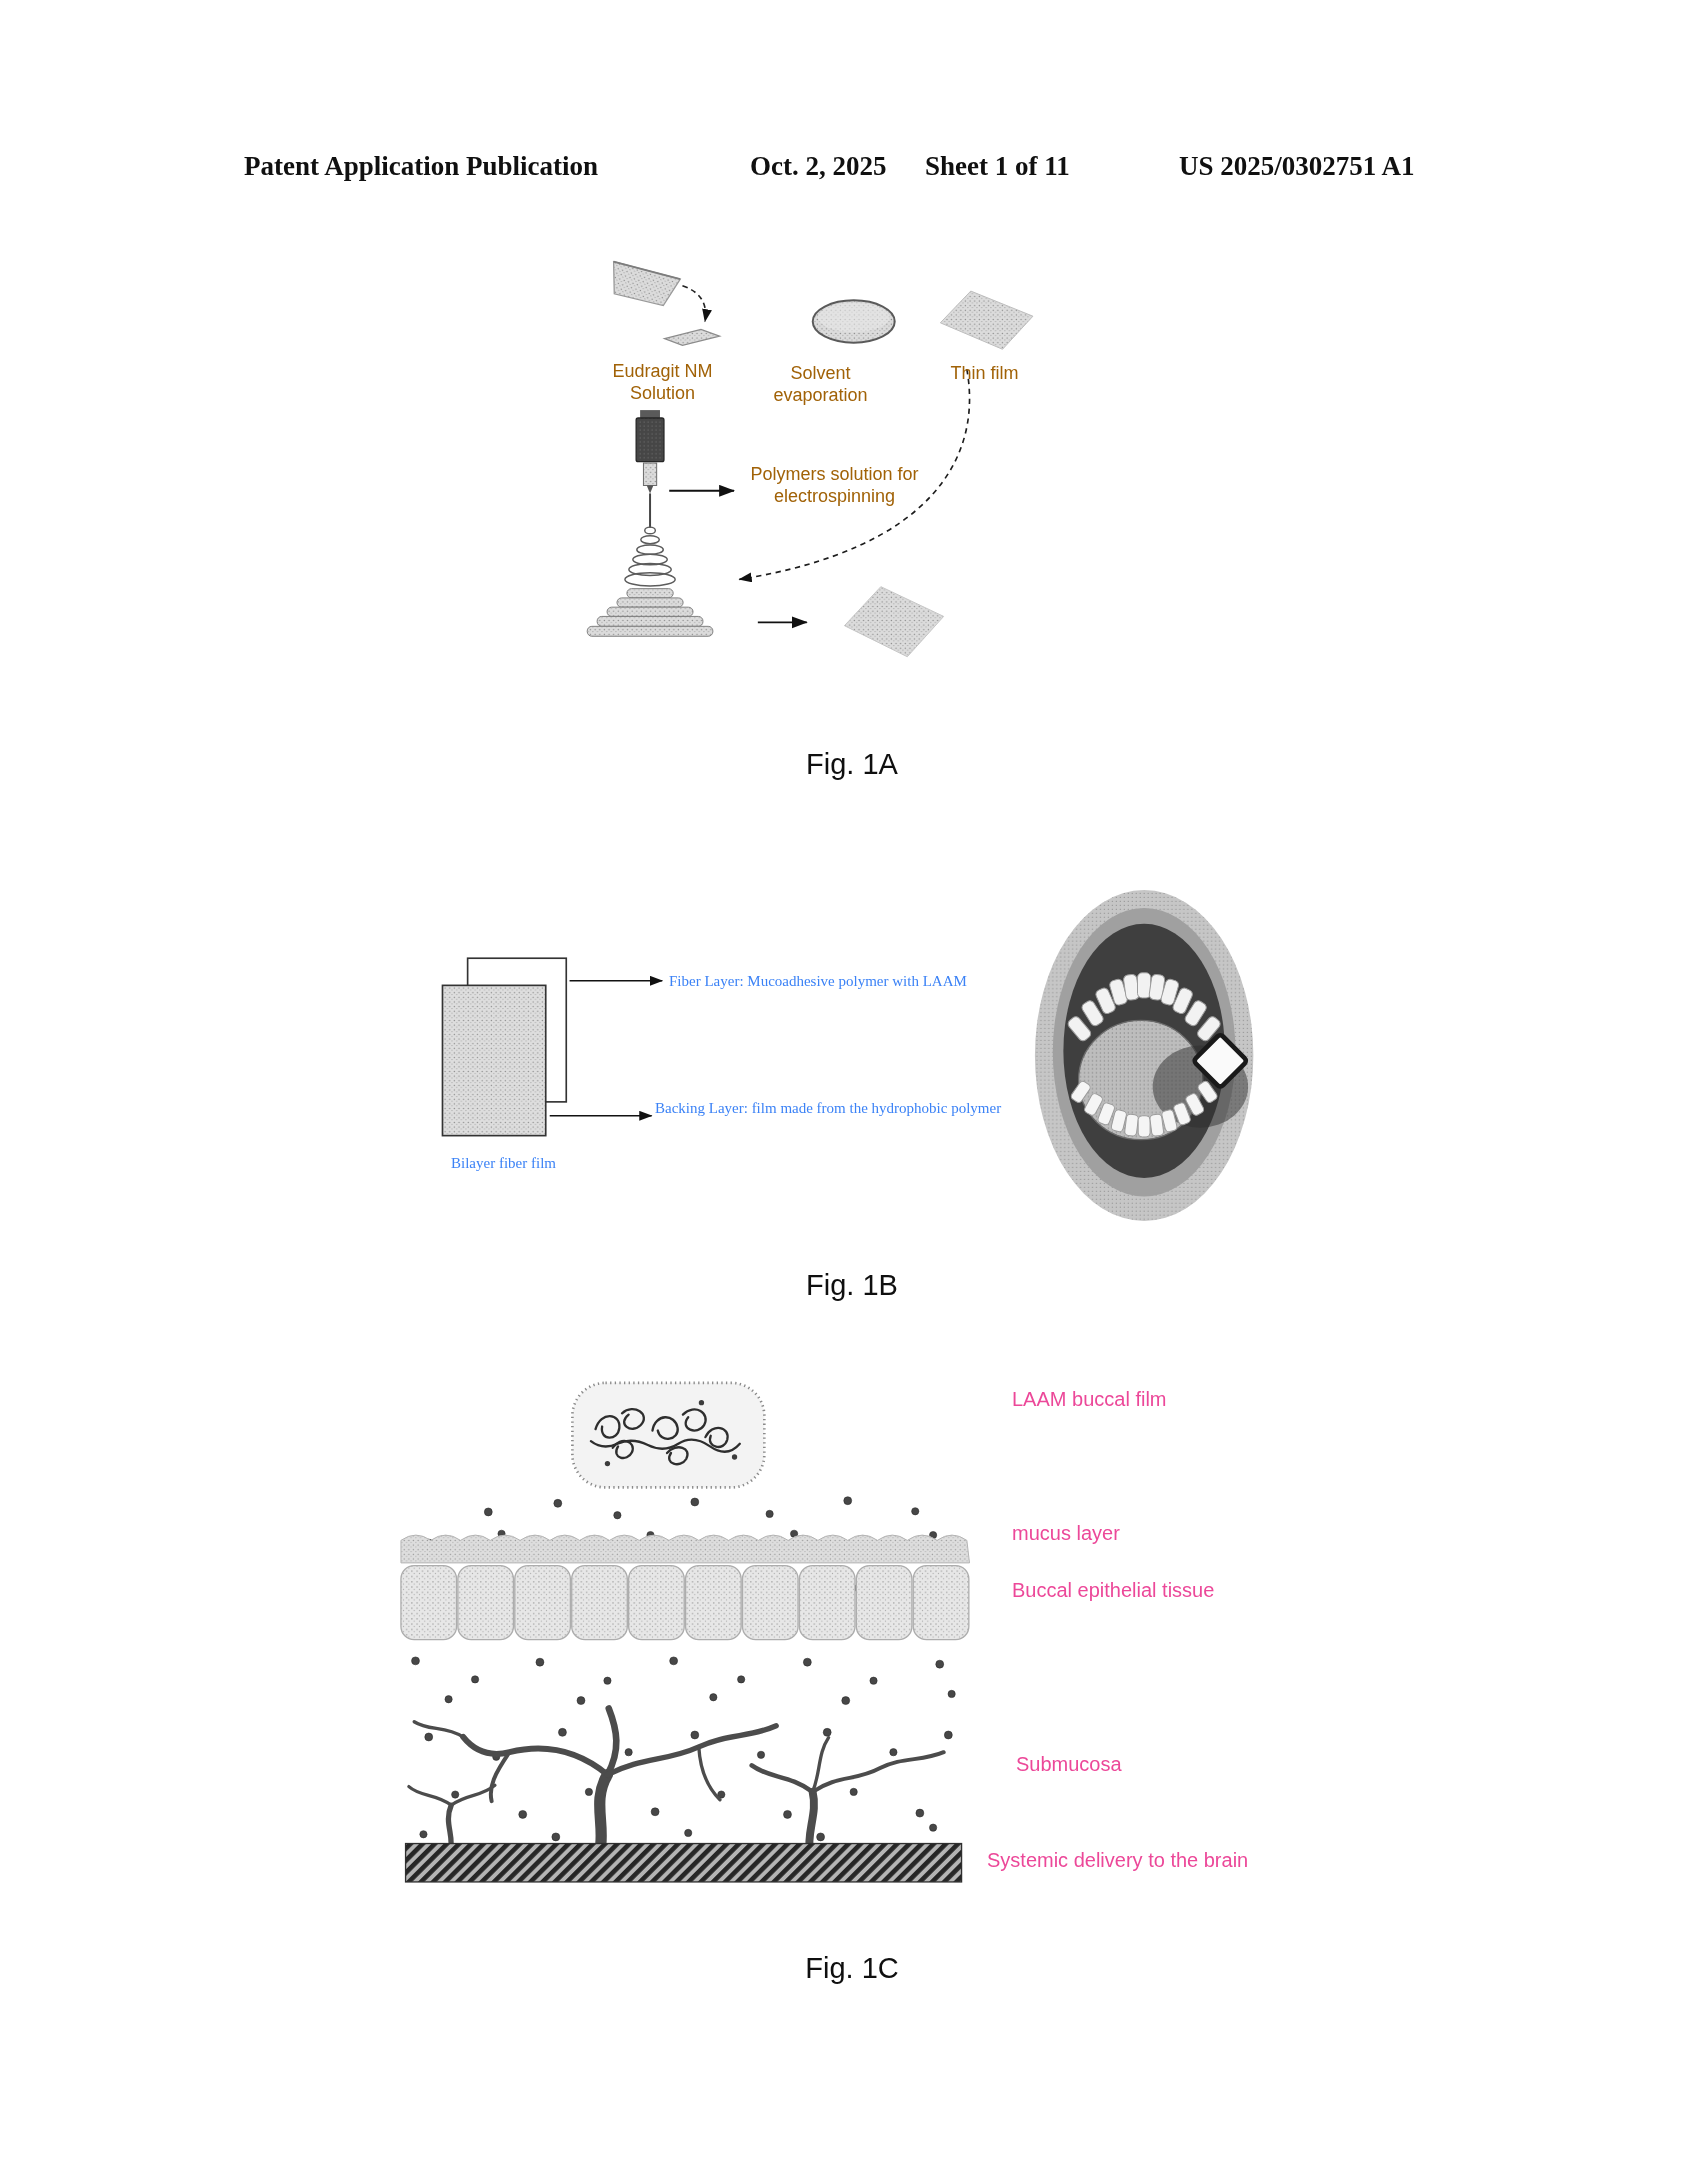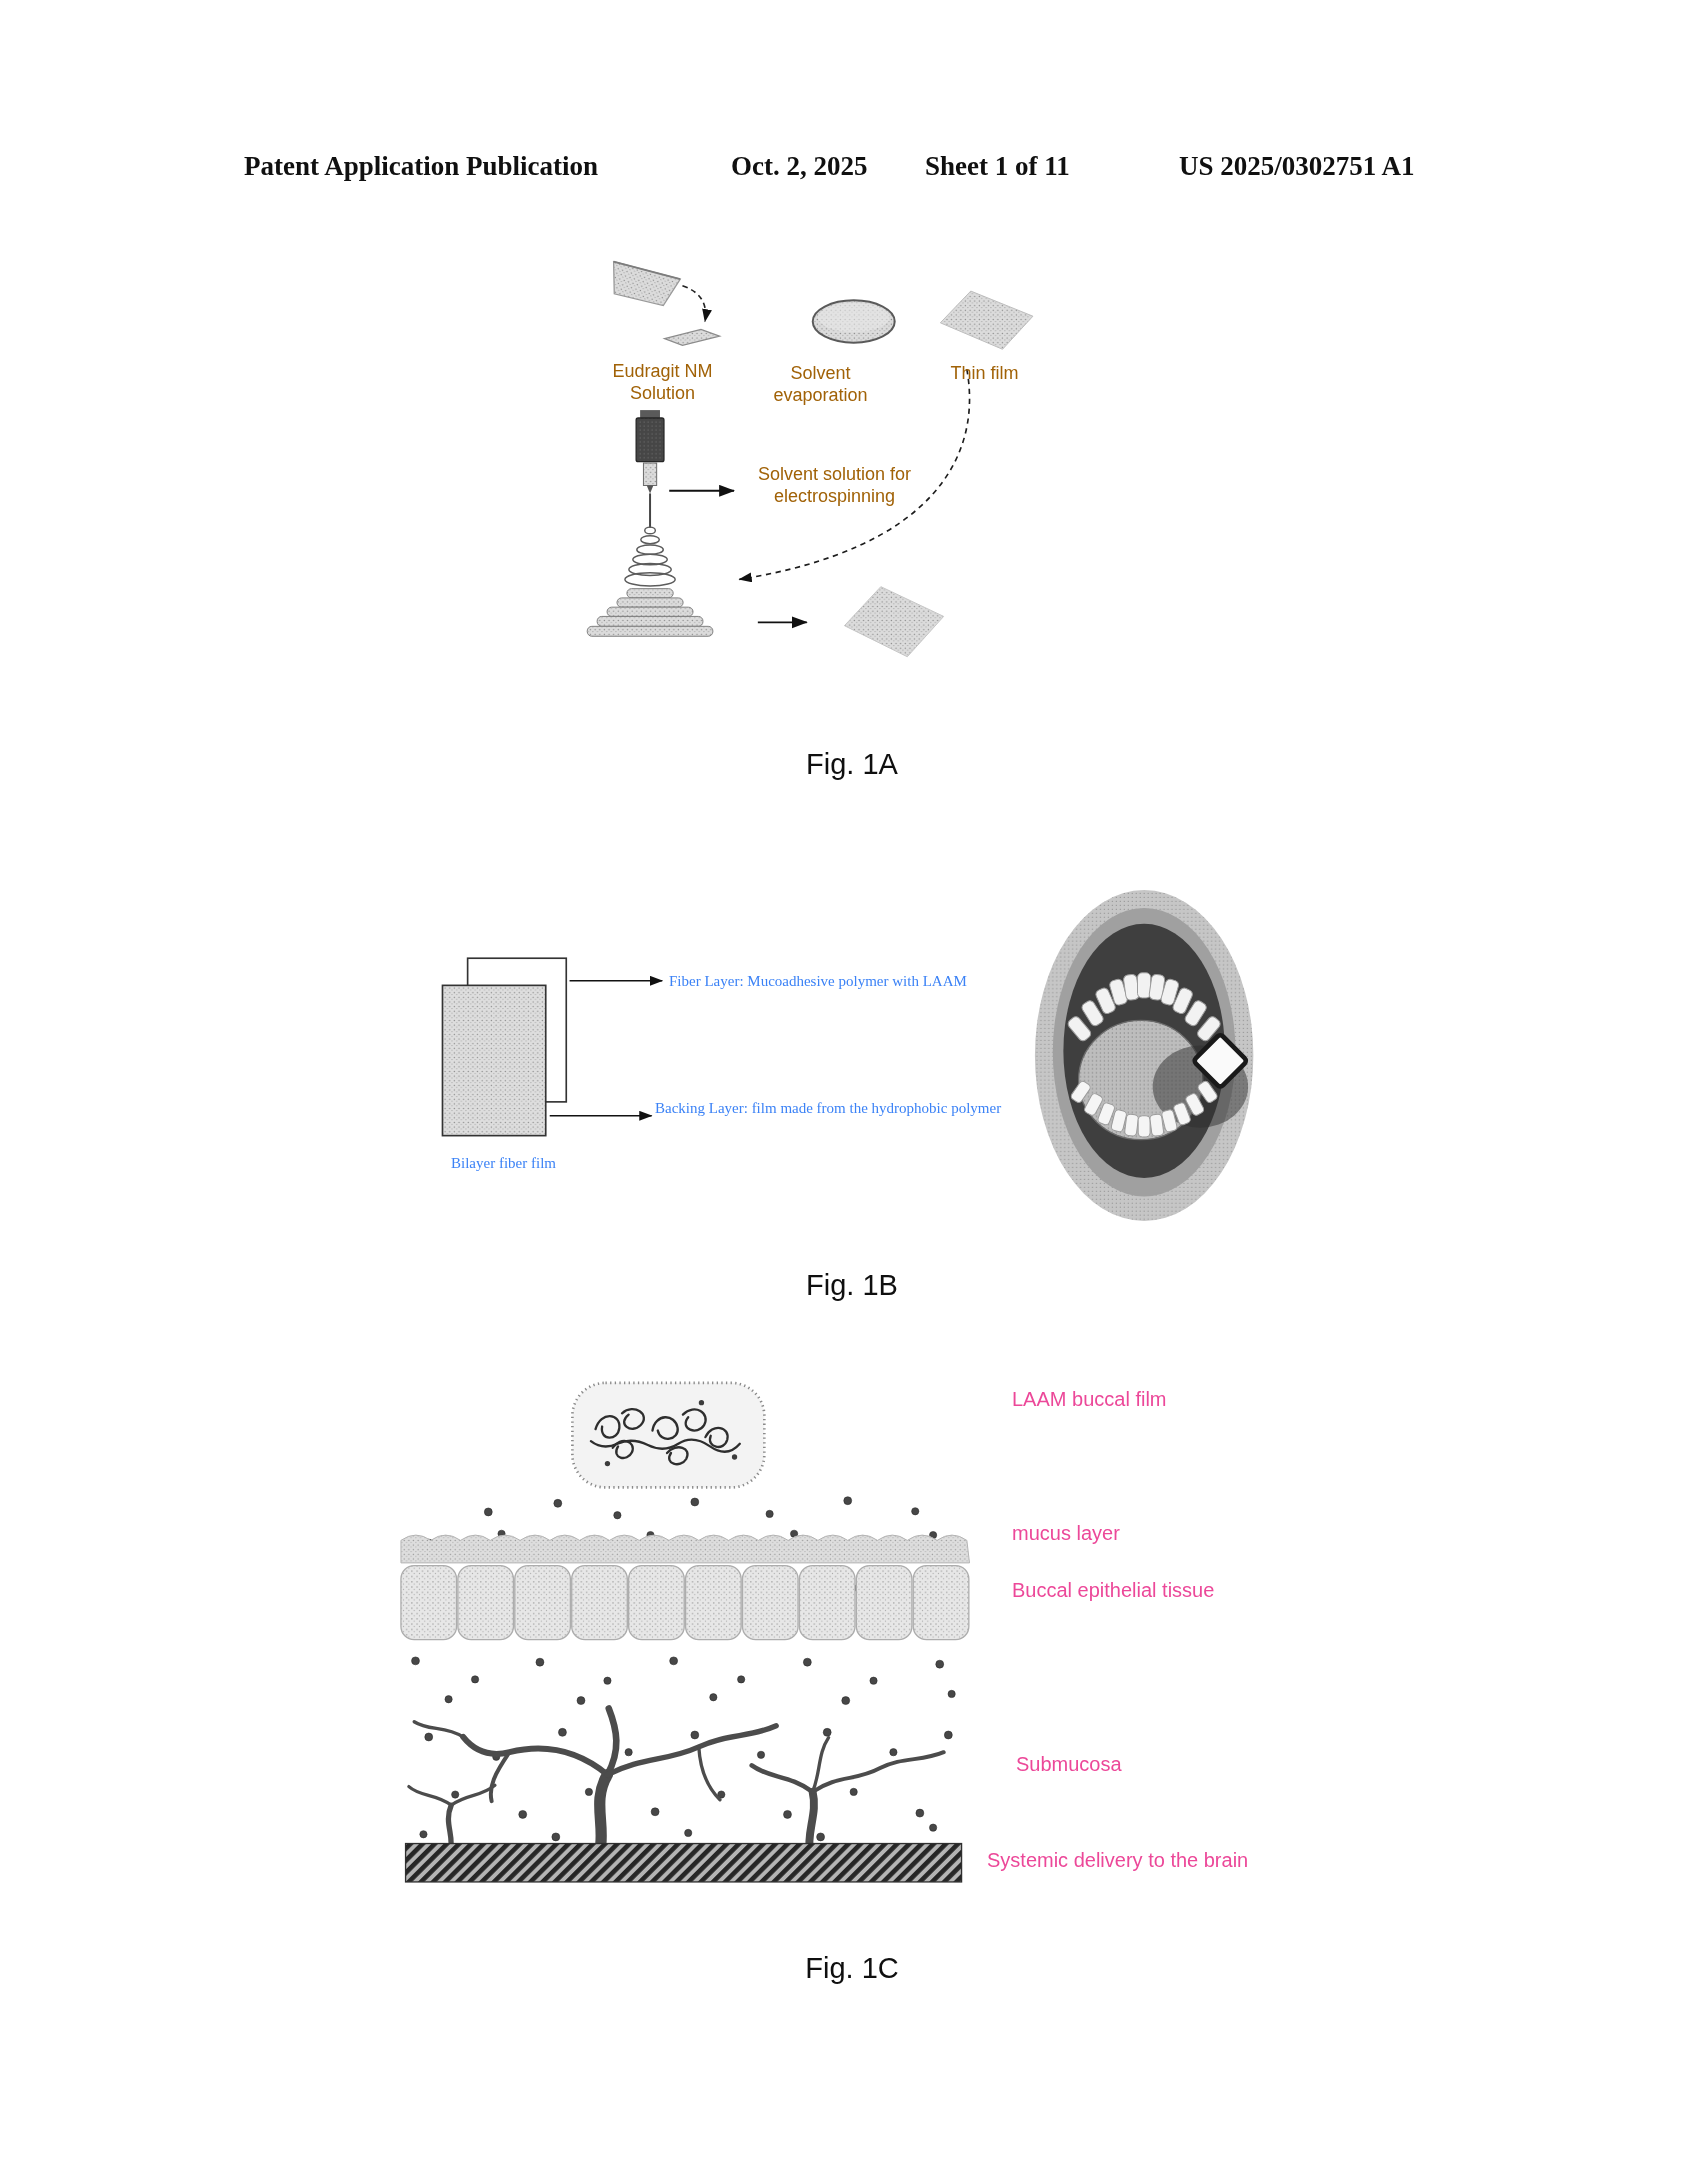--- a/index.html
+++ b/index.html
@@ -23,21 +23,21 @@
   .lblC { font-size:20px; color:#ec4899; white-space:nowrap; }
   .cap  { font-size:29px; color:#0f0f0f; text-align:center; }
   svg { display:block; }
 </style>
 </head>
 <body>
 
 <div class="page">
 
   <div class="abs hdr" style="left:212px; top:151px;">Patent Application Publication</div>
-  <div class="abs hdr" style="left:699px; top:151px;">Oct. 2, 2025</div>
+  <div class="abs hdr" style="left:718px; top:151px;">Oct. 2, 2025</div>
   <div class="abs hdr" style="left:893px; top:151px;">Sheet 1 of 11</div>
   <div class="abs hdr" style="left:1147px; top:151px;">US 2025/0302751 A1</div>
 
   <svg class="abs" style="left:543px; top:258px;" width="490" height="410" viewBox="0 0 740 620">
     <defs>
       <pattern id="aDots" width="7" height="7" patternUnits="userSpaceOnUse">
         <rect width="7" height="7" fill="#dcdcdc"></rect>
         <circle cx="2" cy="2" r="1.1" fill="#8a8a8a"></circle>
         <circle cx="5.5" cy="5" r="0.9" fill="#9a9a9a"></circle>
       </pattern>
@@ -96,21 +96,21 @@
 
     <line x1="276" y1="551" x2="350" y2="551" stroke="#111" stroke-width="3" marker-end="url(#aArrow)"></line>
 
     <path d="M462 497 L557 542 L502 603 L407 556 Z" fill="url(#aDots)" stroke="#c6c6c6" stroke-width="1.5"></path>
   </svg>
 
   <div class="abs lblA" style="left:556px;  top:361px; width:149px;">Eudragit NM
 Solution</div>
   <div class="abs lblA" style="left:709px; top:363px; width:159px;">Solvent evaporation</div>
   <div class="abs lblA" style="left:906px; top:363px; width:93px;">Thin film</div>
-  <div class="abs lblA" style="left:708px; top:464px; width:189px;">Solvent solution for
+  <div class="abs lblA" style="left:708px; top:464px; width:189px;">Polymers solution for
 electrospinning</div>
   <div class="abs cap" style="left:754px; top:748px; width:132px;">Fig. 1A</div>
 
   <svg class="abs" style="left:384px; top:880px;" width="887" height="361" viewBox="0 0 1340 545">
     <defs>
       <pattern id="bDots" width="7" height="7" patternUnits="userSpaceOnUse">
         <rect width="7" height="7" fill="#dedede"></rect>
         <circle cx="2" cy="2" r="1.1" fill="#8f8f8f"></circle>
         <circle cx="5.5" cy="5" r="0.9" fill="#9e9e9e"></circle>
       </pattern>

